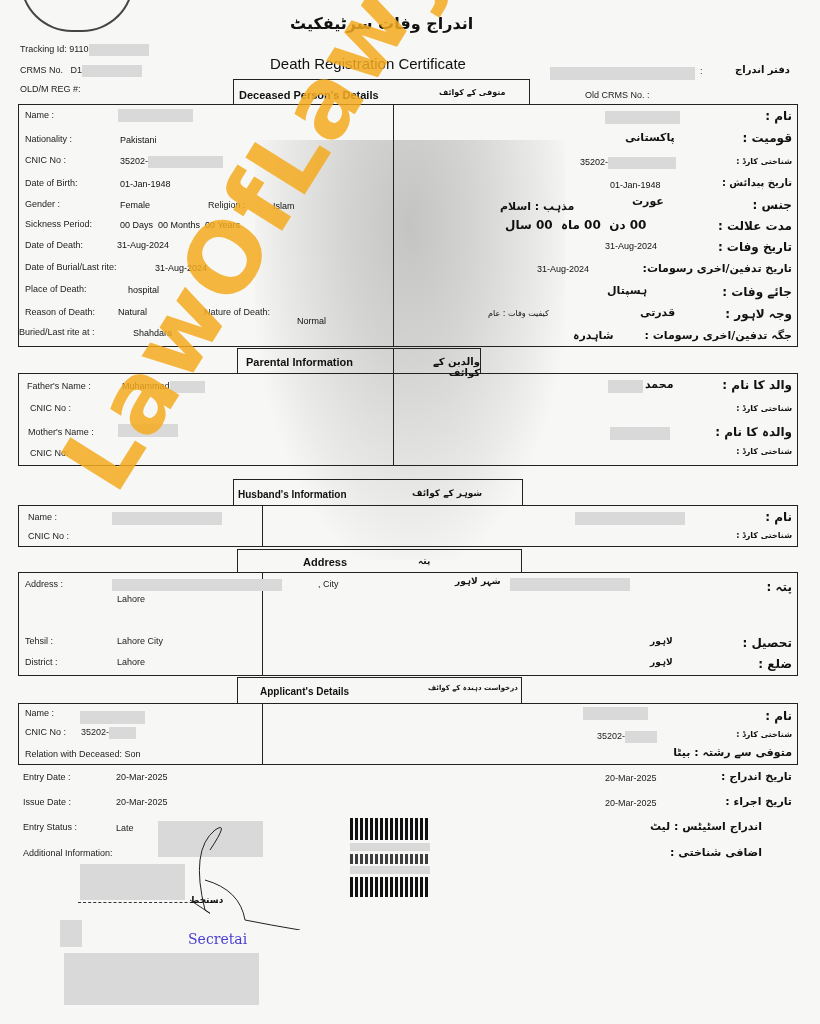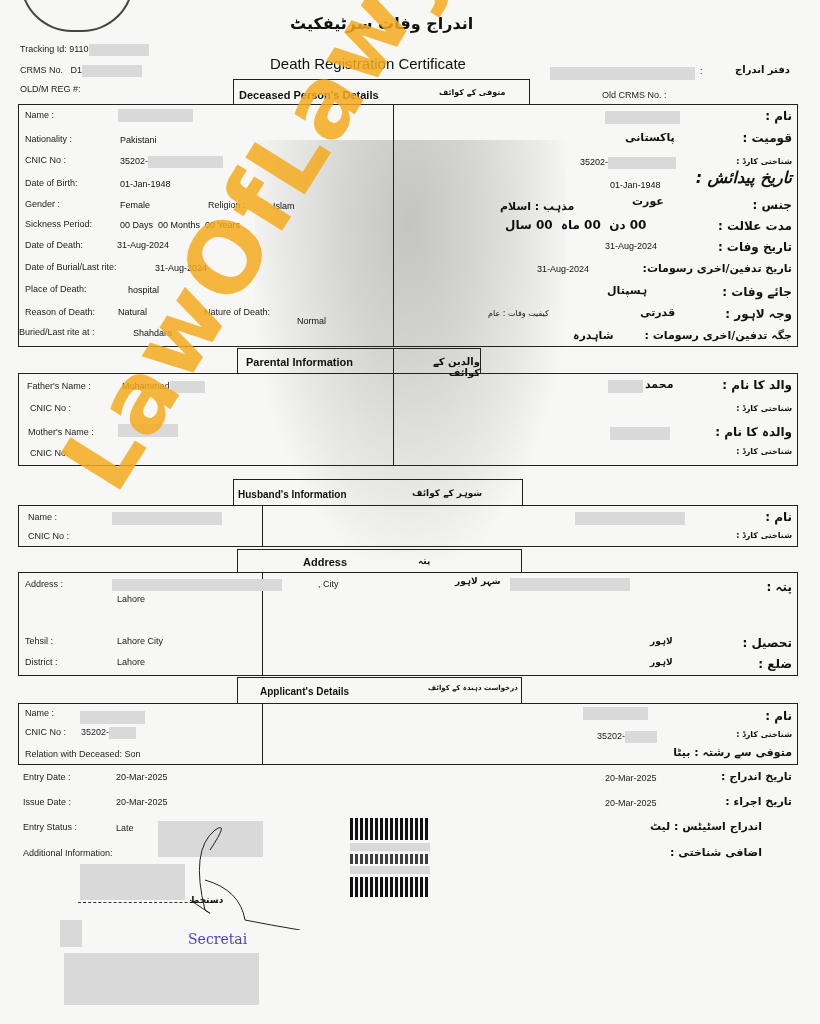--- a/index.html
+++ b/index.html
@@ -36,21 +36,21 @@
 </div>
 <div class="abs lbl" style="left:20px;top:65px;">
   <span>CRMS No.</span>&nbsp;&nbsp;
   <span>D1</span><span class="redact" style="width:60px;height:12px;vertical-align:middle;"></span>
 </div>
 <div class="abs lbl" style="left:20px;top:84px;">OLD/M REG #:</div>
 
 <div class="abs redact" style="left:550px;top:67px;width:145px;height:13px;"></div>
 <div class="abs lbl" style="left:700px;top:66px;">:</div>
 <div class="abs ur" style="left:735px;top:64px;font-size:10px;">دفتر اندراج</div>
-<div class="abs lbl" style="left:585px;top:90px;margin-left:17px;">Old CRMS No. :</div>
+<div class="abs lbl" style="left:585px;top:90px;">Old CRMS No. :</div>
 
 <div class="hdr" style="left:233px;top:79px;width:297px;height:26px;">
   <div class="hdr-en" style="left:5px;top:9px;">Deceased Person's Details</div>
   <div class="hdr-ur ur" style="left:205px;top:8px;">متوفی کے کوائف</div>
 </div>
 
 <div class="box" style="left:18px;top:104px;width:780px;height:243px;"></div>
 <div class="vline" style="left:393px;top:104px;height:243px;"></div>
 
 <div class="abs lbl" style="left:25px;top:110px;">Name :</div>
@@ -92,21 +92,21 @@
 
 <div class="abs ur" style="right:28px;top:109px;font-size:12px;">نام :</div>
 <div class="abs redact" style="left:605px;top:111px;width:75px;height:13px;"></div>
 
 <div class="abs ur" style="right:28px;top:131px;font-size:12px;">قومیت :</div>
 <div class="abs ur" style="left:625px;top:131px;font-size:11px;">پاکستانی</div>
 
 <div class="abs ur" style="right:28px;top:157px;font-size:8px;">شناختی کارڈ :</div>
 <div class="abs val" style="left:580px;top:157px;"><span>35202-</span><span class="redact" style="width:68px;height:12px;vertical-align:middle;"></span></div>
 
-<div class="abs ur" style="right:28px;top:168px;font-size:16px;font-style:italic;">تاریخ پیدائش :</div>
+<div class="abs ur" style="right:28px;top:177px;font-size:10px;">تاریخ پیدائش :</div>
 <div class="abs val" style="left:610px;top:180px;">01-Jan-1948</div>
 
 <div class="abs ur" style="right:28px;top:198px;font-size:12px;">جنس :</div>
 <div class="abs ur" style="left:632px;top:195px;font-size:11px;">عورت</div>
 <div class="abs ur" style="left:500px;top:200px;font-size:11px;">مذہب : اسلام</div>
 
 <div class="abs ur" style="right:28px;top:219px;font-size:12px;">مدت علالت :</div>
 <div class="abs ur" style="left:505px;top:218px;font-size:12px;white-space:pre;">00 دن  00 ماہ  00 سال</div>
 
 <div class="abs ur" style="right:28px;top:240px;font-size:12px;">تاریخ وفات :</div>

